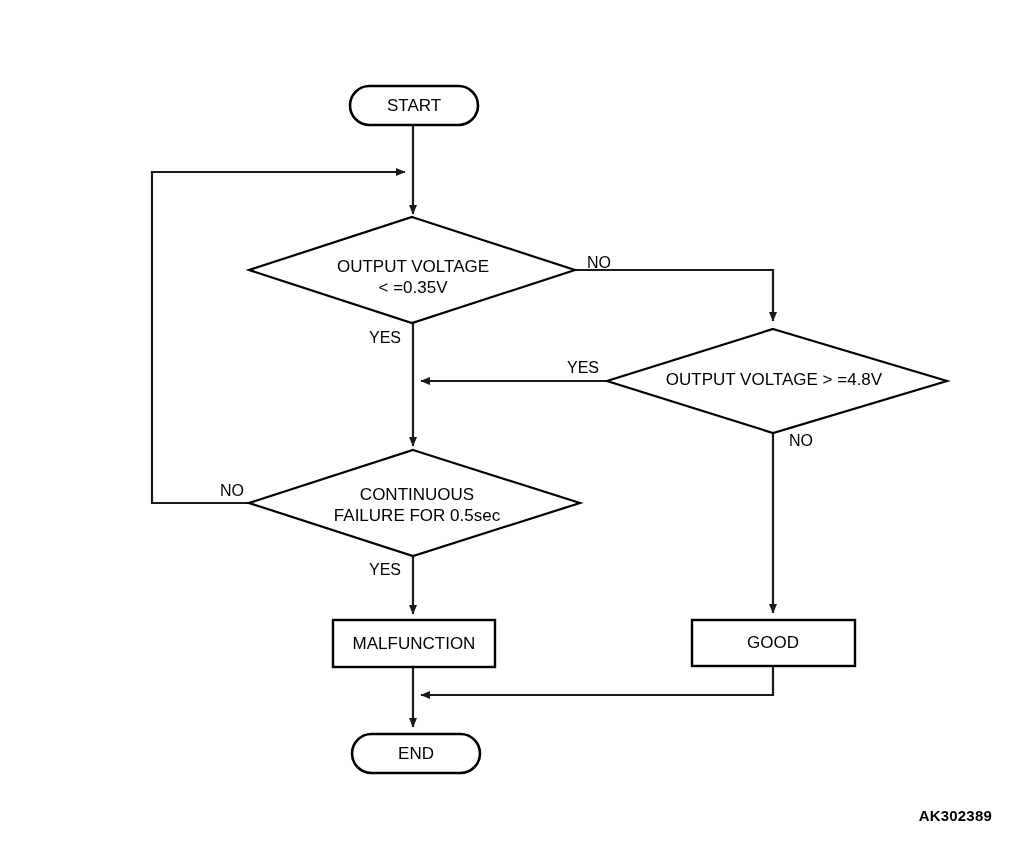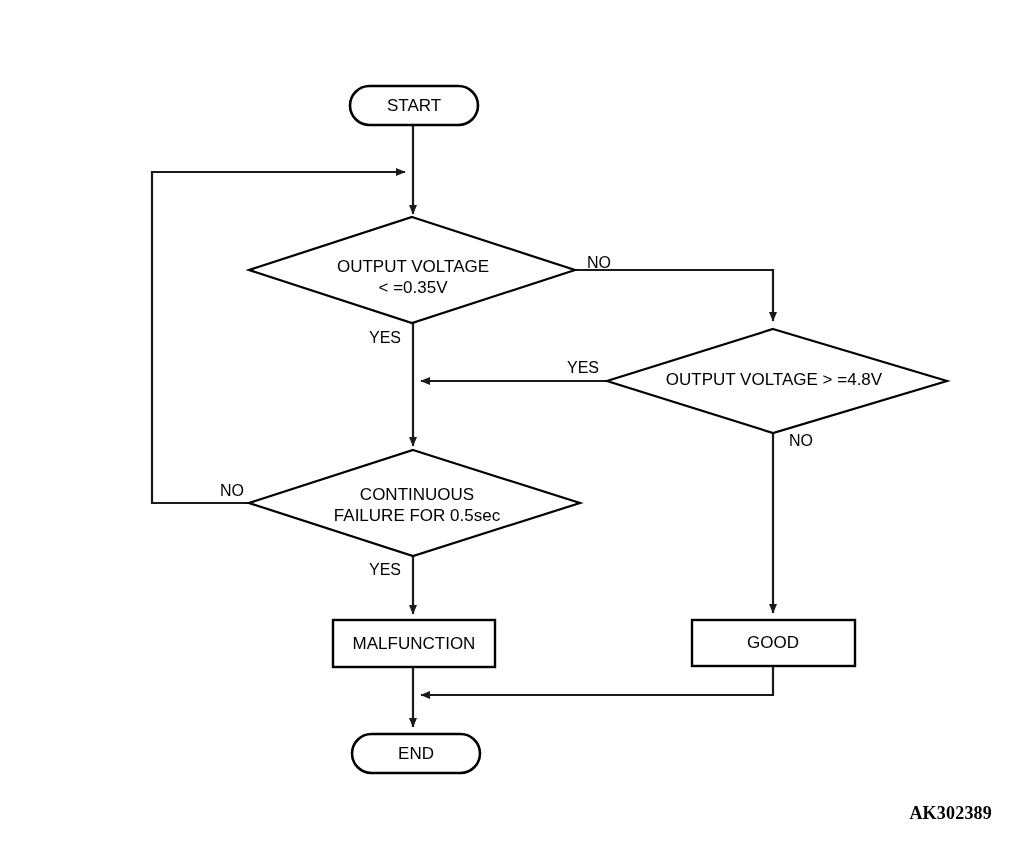--- a/index.html
+++ b/index.html
@@ -56,22 +56,22 @@
     font-family: "Liberation Sans", sans-serif;
     font-size: 16px;
     fill: #000000;
     text-anchor: middle;
     dominant-baseline: middle;
   }
   .ref-code {
     position: absolute;
     right: 18px;
     bottom: 26px;
-    font-family: Liberation Serif, serif;
-    font-size: 18px;
+    font-family: Liberation Sans, sans-serif;
+    font-size: 15px;
     font-weight: bold;
     color: #000000;
     letter-spacing: 0.2px;
   }
 </style>
 </head>
 <body>
 
 <div id="flow-root">
 

